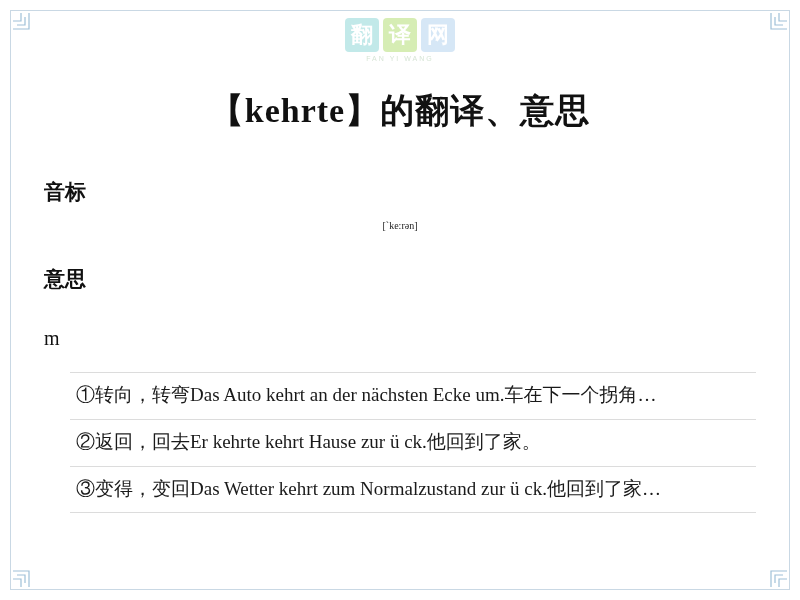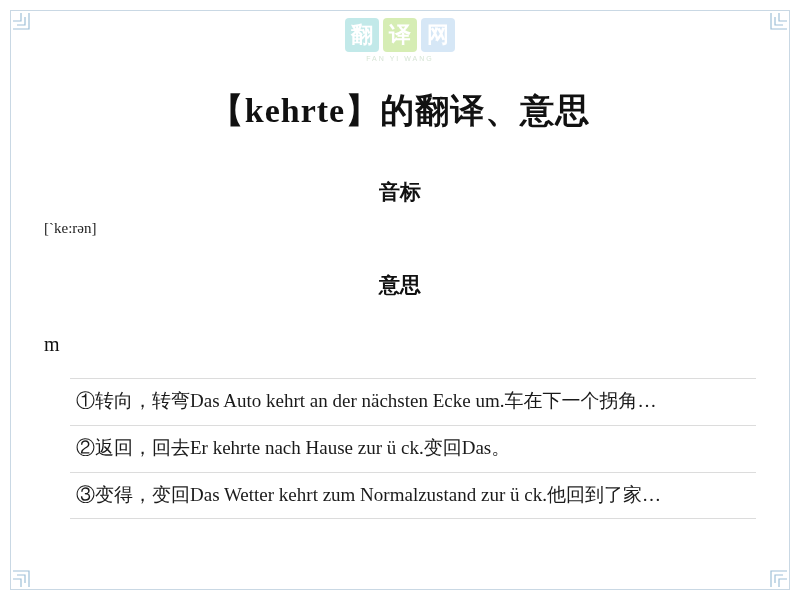--- a/index.html
+++ b/index.html
@@ -92,30 +92,30 @@
     font-weight: bold;
     color: #111111;
     letter-spacing: 1px;
   }
   h2.section {
     margin: 44px 0 0 0;
     font-family: "Liberation Sans", sans-serif;
     font-size: 21px;
     font-weight: bold;
     color: #111111;
-    text-align: center;
   }
   h2.section.tight {
     margin-top: 34px;
   }
   .phonetic {
     margin: 14px 0 0 0;
     font-family: "Liberation Serif", serif;
-    font-size: 15px;
+    font-size: 10px;
     color: #222222;
+    text-align: center;
   }
   .pos {
     margin: 34px 0 0 0;
     font-family: "Liberation Serif", serif;
     font-size: 20px;
     color: #111111;
   }
   ol.senses {
     margin: 22px 0 0 0;
     padding: 0 0 0 26px;
@@ -187,18 +187,18 @@
     <h1 class="title">【kehrte】的翻译、意思</h1>
 
     <h2 class="section">音标</h2>
     <p class="phonetic">[`ke:rən]</p>
 
     <h2 class="section tight">意思</h2>
     <p class="pos">m</p>
 
     <ol class="senses">
       <li>①转向，转弯Das Auto kehrt an der nächsten Ecke um.车在下一个拐角…</li>
-      <li>②返回，回去Er kehrte nach Hause zur ü ck.变回Das。</li>
+      <li>②返回，回去Er kehrte kehrt Hause zur ü ck.他回到了家。</li>
       <li>③变得，变回Das Wetter kehrt zum Normalzustand zur ü ck.他回到了家…</li>
     </ol>
 
   </div>
 </div>
 
 </body></html>

